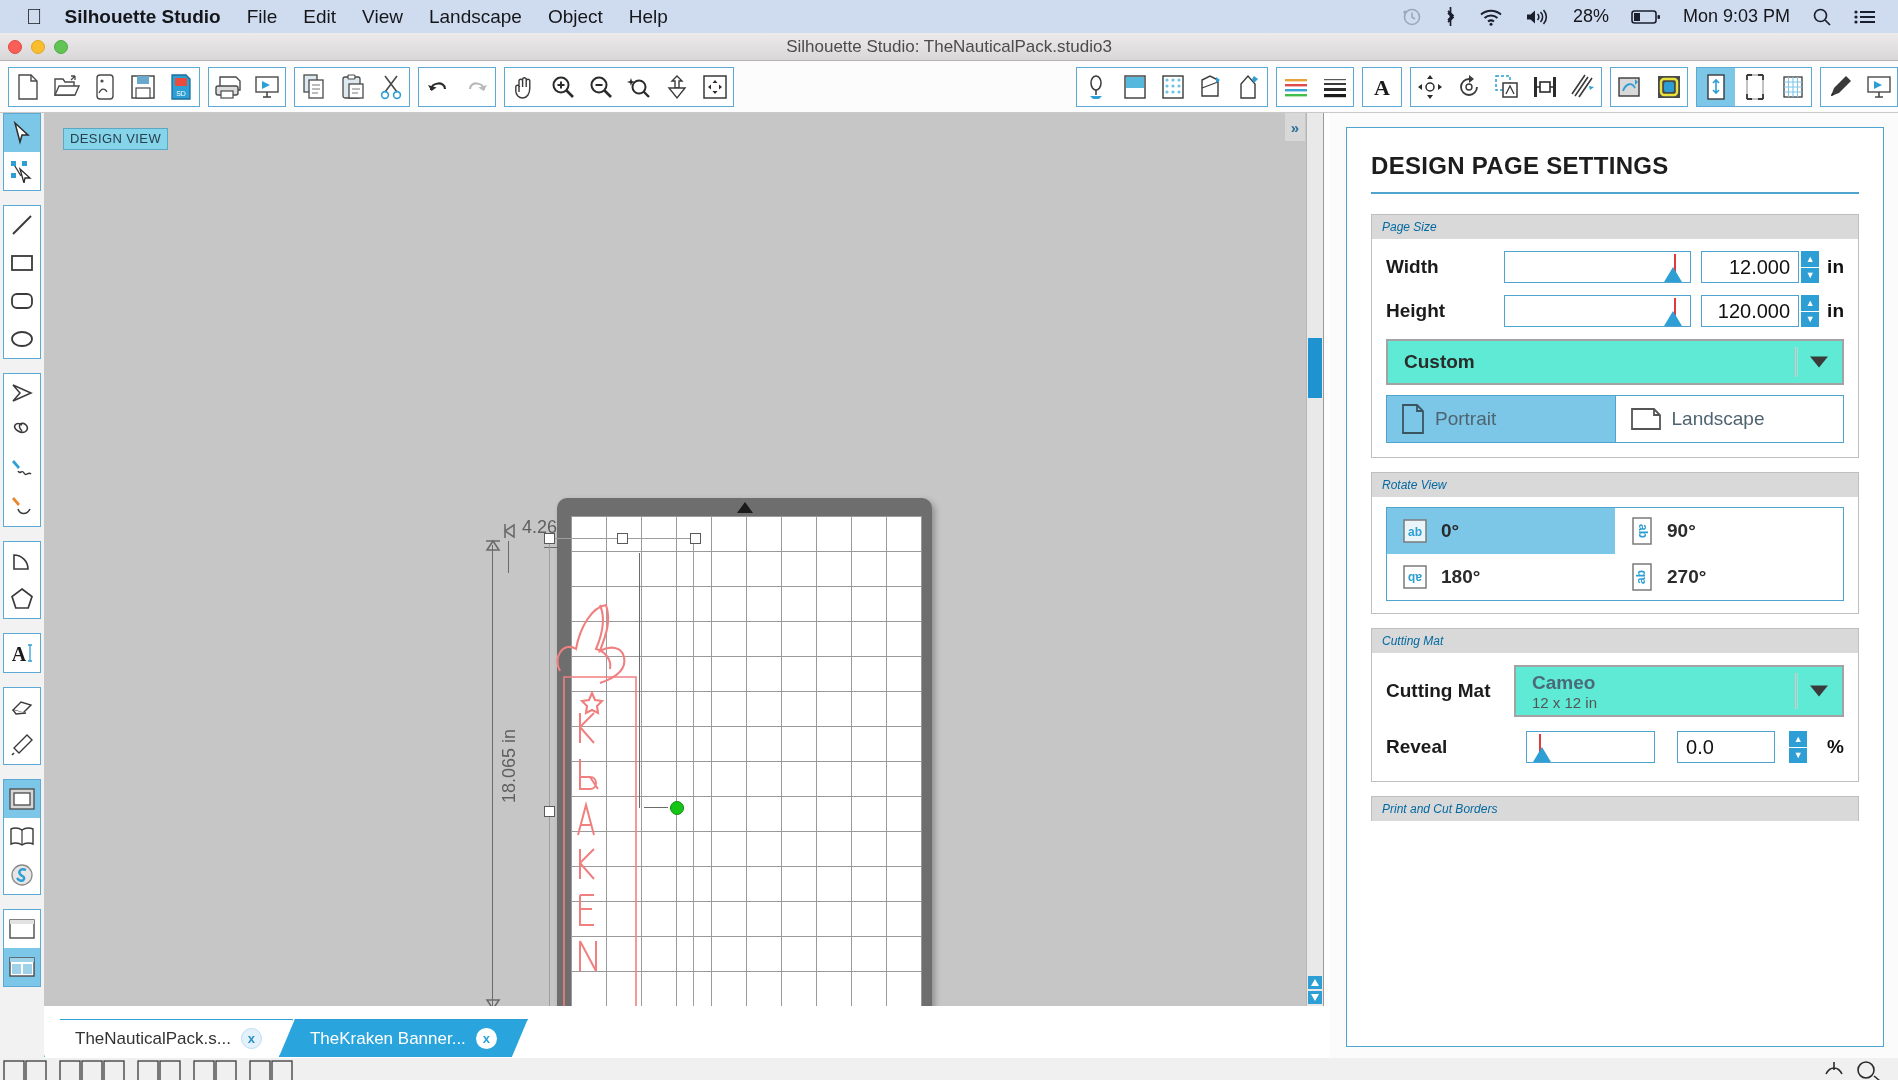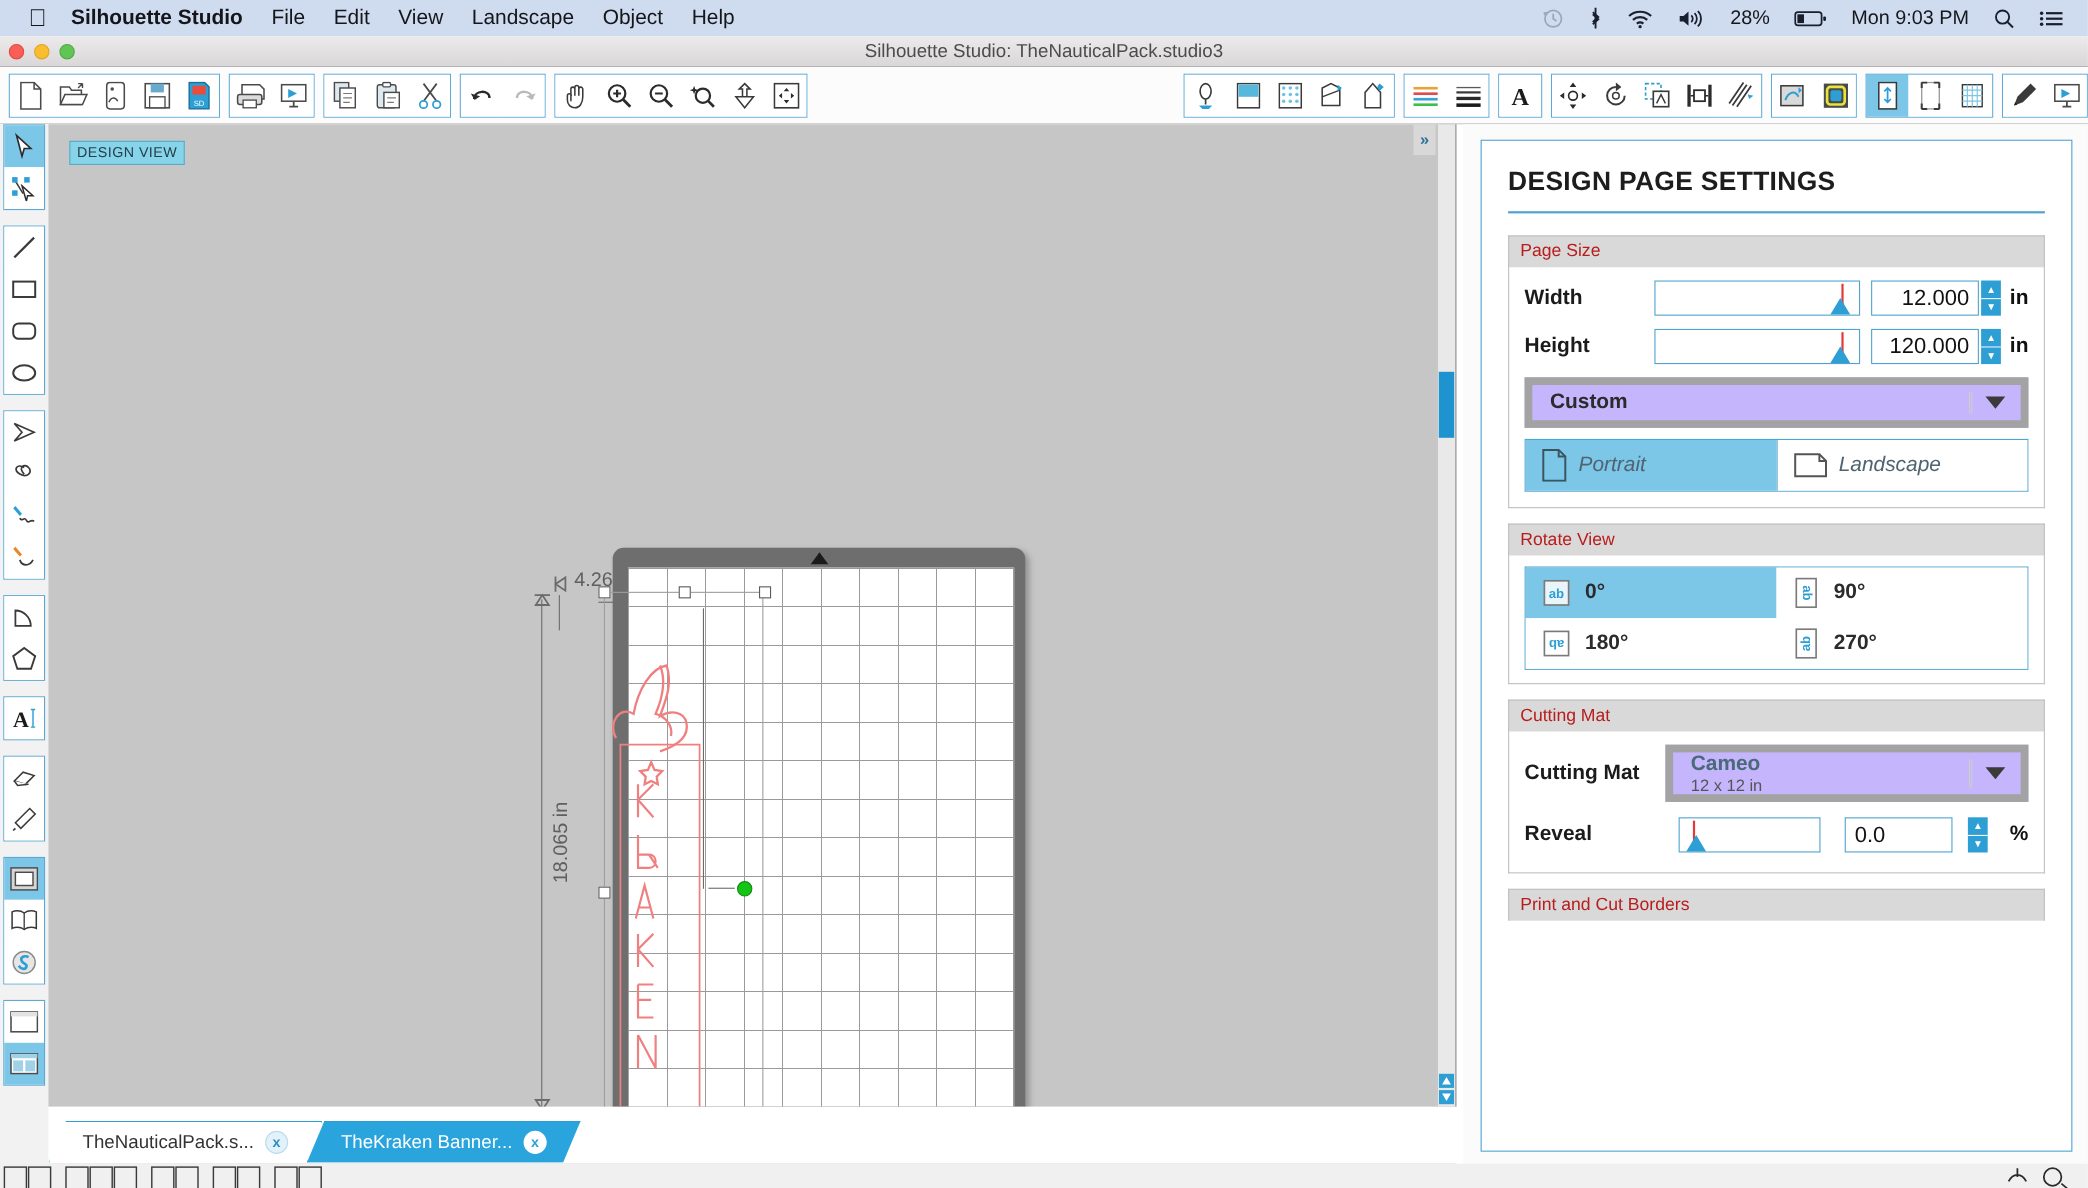--- a/index.html
+++ b/index.html
@@ -173,23 +173,24 @@
     position:absolute; left:16px; top:14px; right:14px; height:920px;
     background:#ffffff; border:1px solid #4fa3cf;
   }
   #panelcard h1{
     font-size:24px; font-weight:bold; color:#1d1d1d; letter-spacing:.3px;
     margin:24px 0 12px 24px;
   }
   .hr{ height:2px; background:#4fa3cf; margin:0 24px 20px 24px; }
   .section{ margin:0 24px 0 24px; border:1px solid #bfbfbf; border-top:none; }
   .sechead{
-    background:#d9d9d9; color:#b91c1c; font-size:16px;
+    background:#d9d9d9; color:#0369a1; font-size:12px;
     padding:5px 10px; border:1px solid #bfbfbf; border-bottom:none;
     margin:0 24px 0 24px;
+    font-style:italic;
   }
   .sbody{ padding:12px 14px 14px 14px; }
   .frow{ display:flex; align-items:center; margin-bottom:12px;justify-content:center; }
   .flabel{ width:118px; font-size:19px; font-weight:bold; color:#1b1b1b; }
   .slider{
     position:relative; flex:1; height:32px; background:#fff;
     border:1px solid #4fa3cf;
   }
   .slider .needle{ position:absolute; right:14px; top:2px; width:2px; height:26px; background:#e03a3a; }
   .slider .knob{
@@ -203,33 +204,33 @@
     width:98px; height:32px; border:1px solid #4fa3cf; background:#fff;
     display:flex; align-items:center; justify-content:flex-end;
     padding-right:8px; font-size:20px; color:#111; margin-left:10px;
   }
   .spin{ width:18px; height:32px; margin-left:2px; display:flex; flex-direction:column; }
   .spin div{ flex:1; background:#2e9fd4; display:flex; align-items:center; justify-content:center; color:#fff; font-size:9px; }
   .spin div:first-child{ border-bottom:1px solid #fff; }
   .unit{ margin-left:8px; font-size:19px; font-weight:bold; color:#111; }
 
   .dropdown{
-    margin:6px 0 10px 0; height:46px; border:7px solid #a3a3a3; background:#c4b5fd;
+    margin:6px 0 10px 0; height:46px; border:2px solid #a3a3a3; background:#5eead4;
     display:flex; align-items:center; padding-left:16px; position:relative; cursor:pointer;
   }
   .dropdown .dtxt{ font-size:19px; font-weight:bold; color:#2b2b2b; }
   .dropdown .dsub{ font-size:15px; color:#555; }
   .dropdown .caret{
     position:absolute; right:14px; top:50%; transform:translateY(-50%);
     width:0;height:0;border-left:9px solid transparent;border-right:9px solid transparent;
     border-top:11px solid #3a3a3a;
   }
   .dropdown .divline{ position:absolute; right:44px; top:6px; bottom:6px; width:3px; border-left:1px solid #ccc; border-right:1px solid #ccc;}
 
-  .segrow{ display:flex; border:1px solid #4fa3cf;font-style:italic; }
+  .segrow{ display:flex; border:1px solid #4fa3cf; }
   .seg{
     flex:1; height:46px; display:flex; align-items:center; gap:10px;
     padding-left:14px; cursor:pointer; font-size:19px; color:#4f6470;
     background:#fff;
   }
   .seg.on{ background:#7cc6e8; }
   .seg + .seg{ border-left:1px solid #4fa3cf; }
 
   .rotgrid{ display:grid; grid-template-columns:1fr 1fr; border:1px solid #4fa3cf; }
   .rot{

